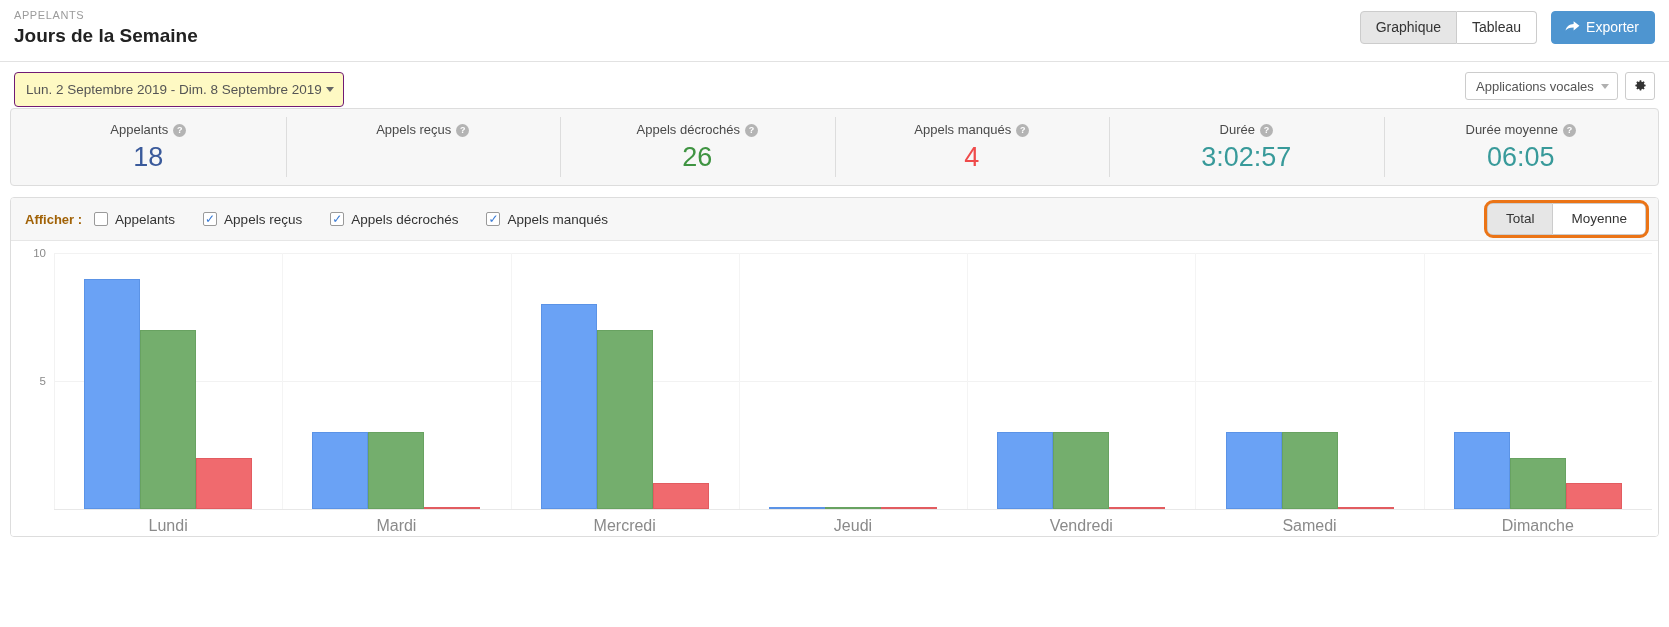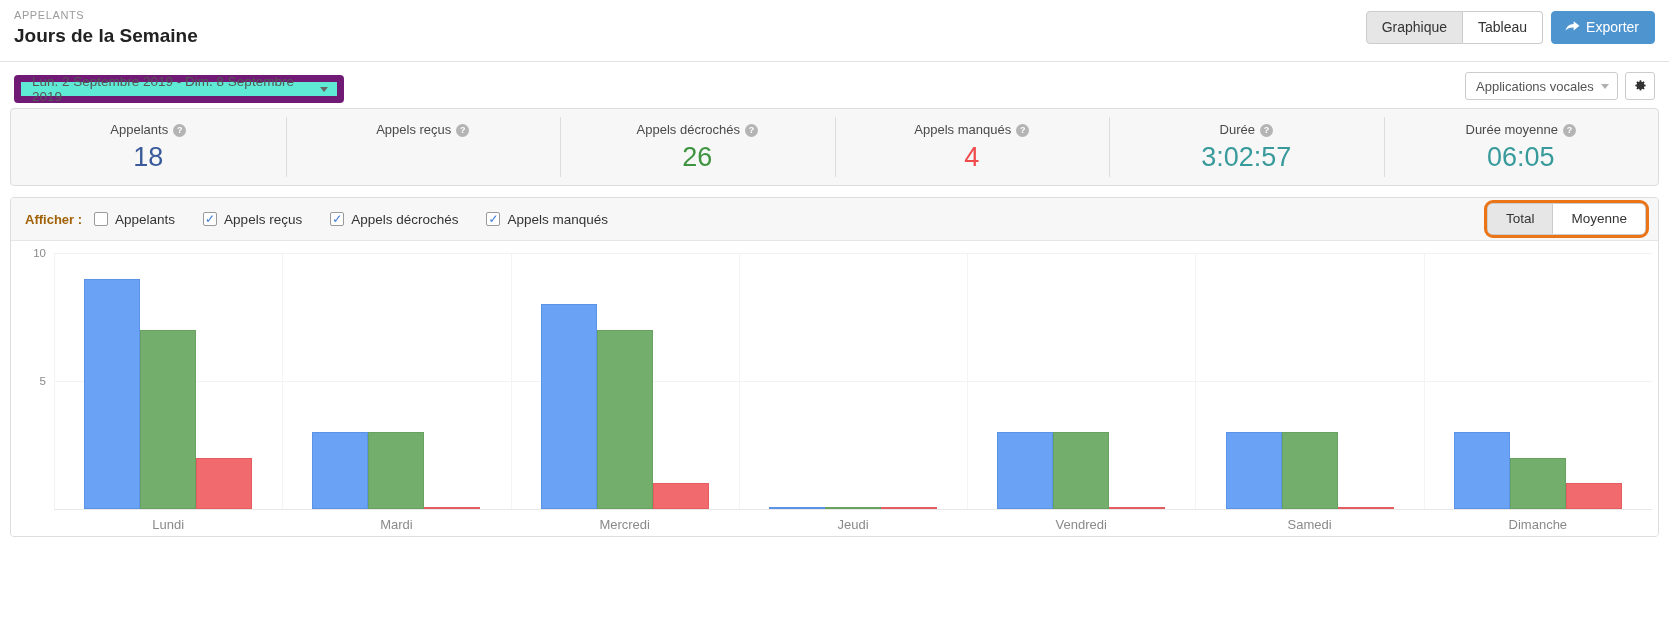--- a/index.html
+++ b/index.html
@@ -32,21 +32,21 @@
     font-weight: bold;
     color: #222222;
     line-height: 24px;
     margin: 0;
   }
   .header-right {
     position: absolute;
     right: 14px;
     top: 11px;
     display: flex;
-    gap: 8px;
+    gap: 14px;
   }
   .btn-group { display: flex; }
   .btn {
     font-size: 14px;
     color: #333333;
     background: #ffffff;
     border: 1px solid #cccccc;
     padding: 7px 15px 8px 15px;
     line-height: 16px;
     cursor: pointer;
@@ -74,24 +74,24 @@
   .filterbar {
     position: relative;
     height: 46px;
     padding: 10px 14px 0 14px;
   }
   .daterange {
     display: inline-flex;
     align-items: center;
     justify-content: space-between;
     width: 330px;
-    height: 28px;
-    border: 7px solid #701a75;
+    height: 35px;
+    border: 1px solid #701a75;
     border-radius: 4px;
-    background: #5eead4;
+    background: #fef9c3;
     padding: 0 9px 0 11px;
     font-size: 13.5px;
     color: #555555;
     cursor: pointer;
   }
   .caret {
     width: 0; height: 0;
     border-left: 4px solid transparent;
     border-right: 4px solid transparent;
     border-top: 5px solid #666666;
@@ -295,21 +295,21 @@
     min-height: 1px;
   }
   .bar.blue  { background: #6aa2f5; border: 1px solid #5b93e6; }
   .bar.green { background: #74ae6d; border: 1px solid #68a261; }
   .bar.red   { background: #f06a6e; border: 1px solid #e25c60; }
   .xtick {
     position: absolute;
     top: 100%;
     left: 0; right: 0;
     text-align: center;
-    font-size: 13px;
+    font-size: 16px;
     color: #8a8a8a;
     padding-top: 8px;
     white-space: nowrap;
   }
   .y-left-border {
     position: absolute;
     left: 43px;
     top: 12px;
     bottom: 28px;
     width: 1px;

